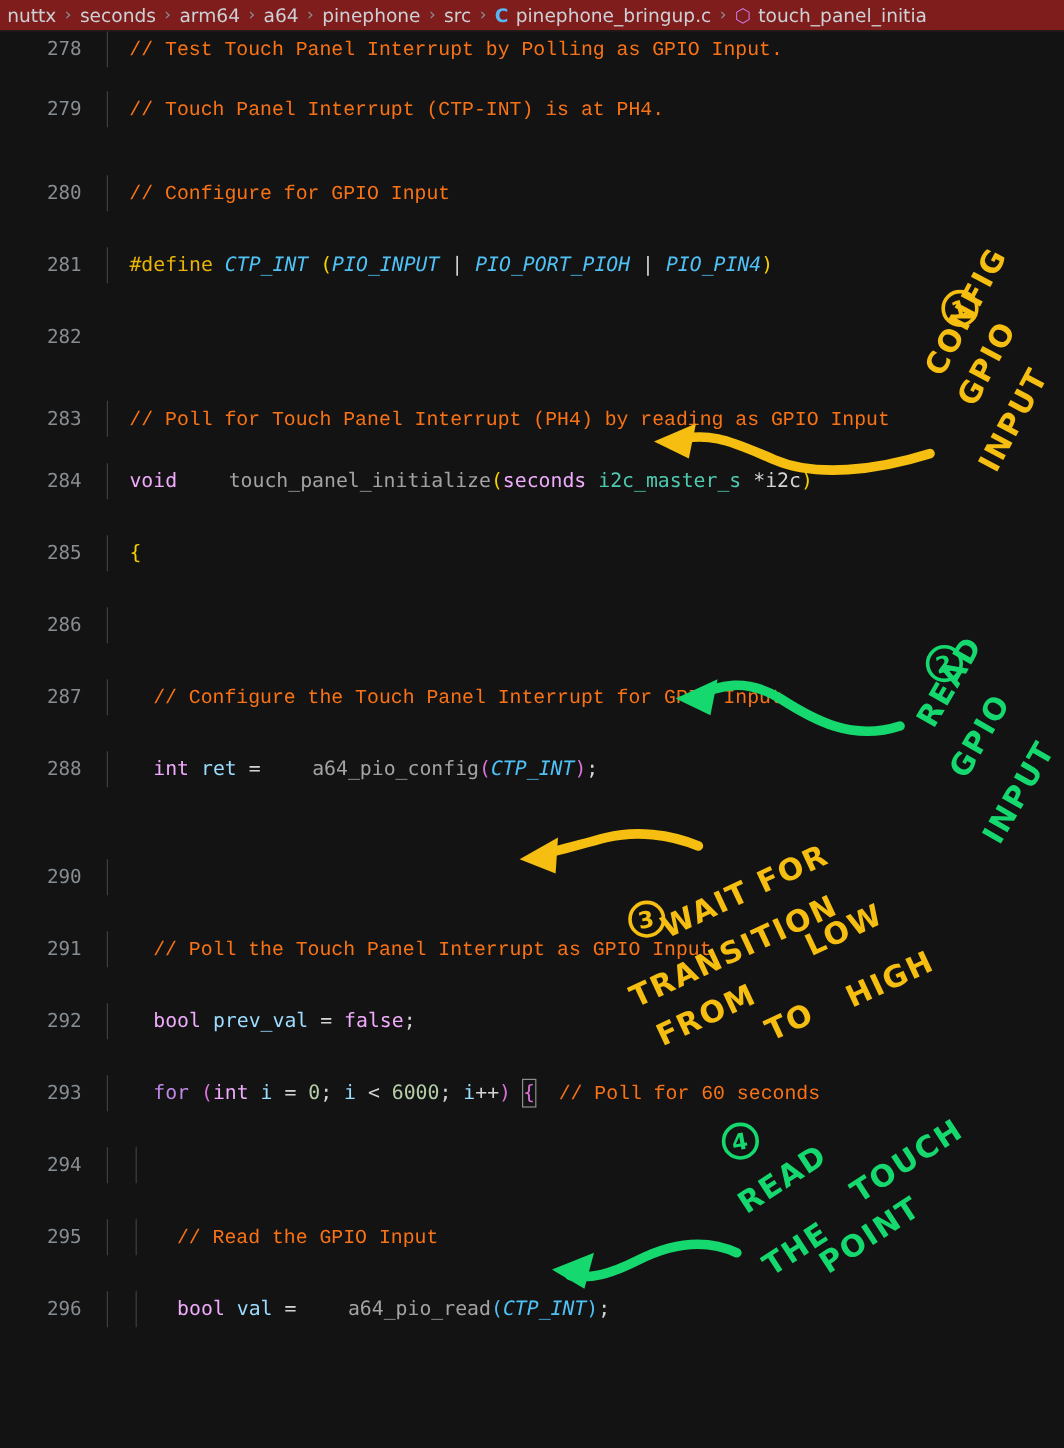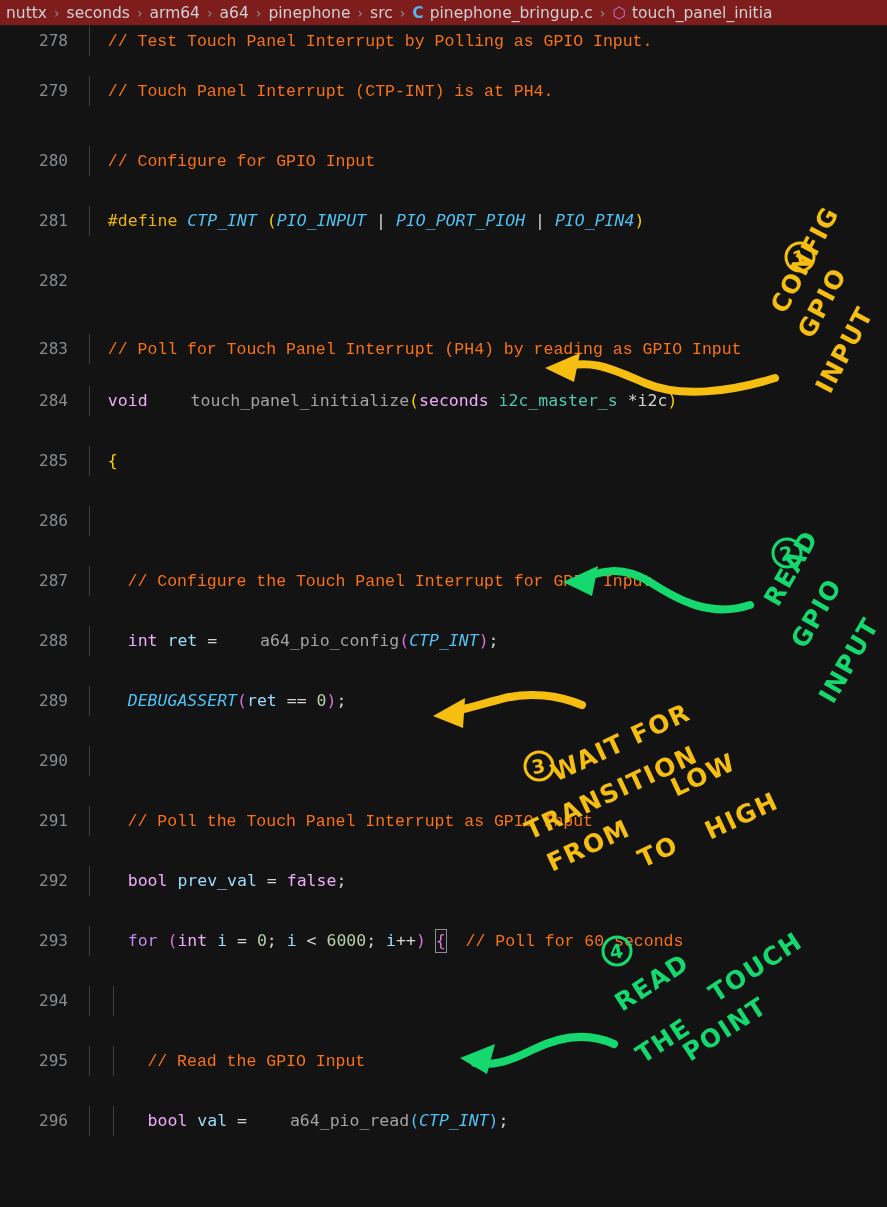--- a/index.html
+++ b/index.html
@@ -182,25 +182,20 @@
     <span class="guide g1"></span>
     <span class="code"><span class="cmt">    // Configure the Touch Panel Interrupt for GPIO Input</span></span>
   </div>
 
   <div class="row" style="top:300px">
     <span class="ln">288</span>
     <span class="guide g1"></span>
     <span class="code"><span class="typ">    int </span><span class="var">ret</span><span class="plain"> = </span><span class="fn">a64_pio_config</span><span class="b2">(</span><span class="mac">CTP_INT</span><span class="b2">)</span><span class="plain">;</span></span>
   </div>
 
-  <div class="row" style="top:330px">
-    <span class="ln">289</span>
-    <span class="guide g1"></span>
-    <span class="code"><span class="mac">    DEBUGASSERT</span><span class="b2">(</span><span class="var">ret</span><span class="plain"> == </span><span class="num">0</span><span class="b2">)</span><span class="plain">;</span></span>
-  </div>
 
   <div class="row" style="top:360px">
     <span class="ln">290</span>
     <span class="guide g1"></span>
     <span class="code"></span>
   </div>
 
   <div class="row" style="top:390px">
     <span class="ln">291</span>
     <span class="guide g1"></span>

